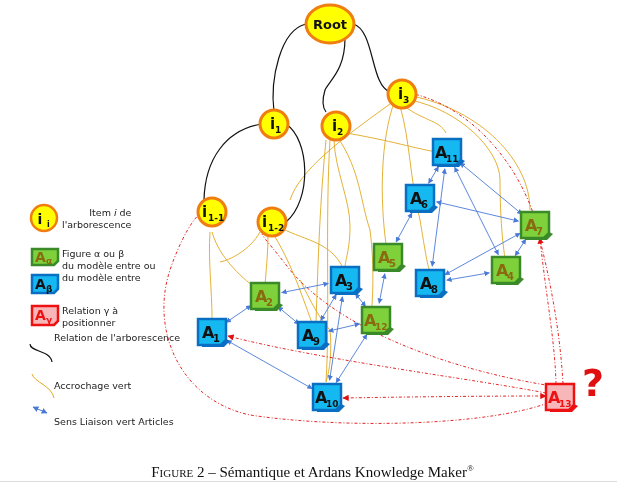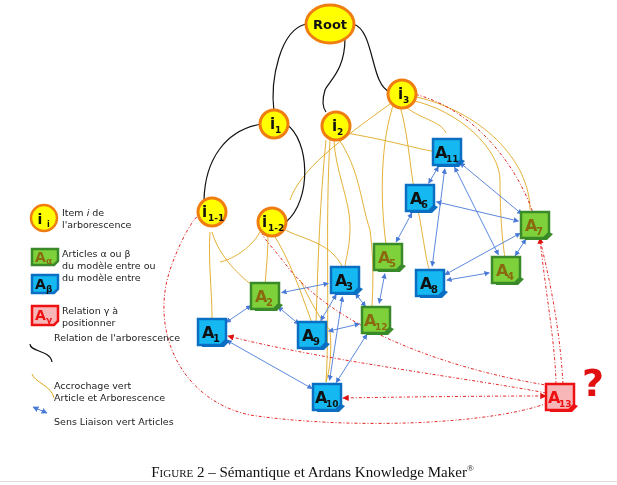--- a/index.html
+++ b/index.html
@@ -218,36 +218,35 @@
   <g>
     <path d="M32,306 h26 v15 l-4,4 h-22 z" fill="#f7b6b8" stroke="#ee1111" stroke-width="2.5"></path>
     <text x="35" y="320" font-size="14" fill="#ee1111">A</text>
     <text x="46" y="323" font-size="9" fill="#ee1111">γ</text>
   </g>
   <path d="M30,344 C30,352 50,350 52,362" fill="none" stroke="#111" stroke-width="1.2"></path>
   <path d="M32,374 C34,382 52,386 54,398" fill="none" stroke="#e0a820" stroke-width="1"></path>
   <line x1="33" y1="407" x2="47" y2="413" stroke="#4a7ad8" stroke-width="1" marker-start="url(#arrBlue)" marker-end="url(#arrBlue)"></line>
 </svg>
 
-<div class="legend-text" style="left:62px; top:207px;">
+<div class="legend-text" style="left:62px; top:207px;text-align:right;">
   <span>Item </span><i>i</i><span> de</span><br>
   <span>l'arborescence</span>
 </div>
 <div class="legend-text" style="left:62px; top:248px;">
-  <span>Articles α ou β</span><br>
+  <span>Figure α ou β</span><br>
   <span>du modèle entre  ou</span><br>
   <span>du modèle entre</span>
 </div>
 <div class="legend-text" style="left:62px; top:305px;">
   <span>Relation γ  à</span><br>
   <span>positionner</span>
 </div>
 <div class="legend-text" style="left:54px; top:332px;">Relation de l'arborescence</div>
 <div class="legend-text" style="left:54px; top:380px;">
   <span>Accrochage vert</span><br>
-  <span>Article et Arborescence</span>
 </div>
 <div class="legend-text" style="left:54px; top:416px;">Sens Liaison vert Articles</div>
 
 <div class="caption">
   <span class="sc">Figure 2</span><span> – Sémantique et Ardans Knowledge Maker</span><sup>®</sup>
 </div>
 <div class="bottom-rule"></div>
 
 </body></html>

